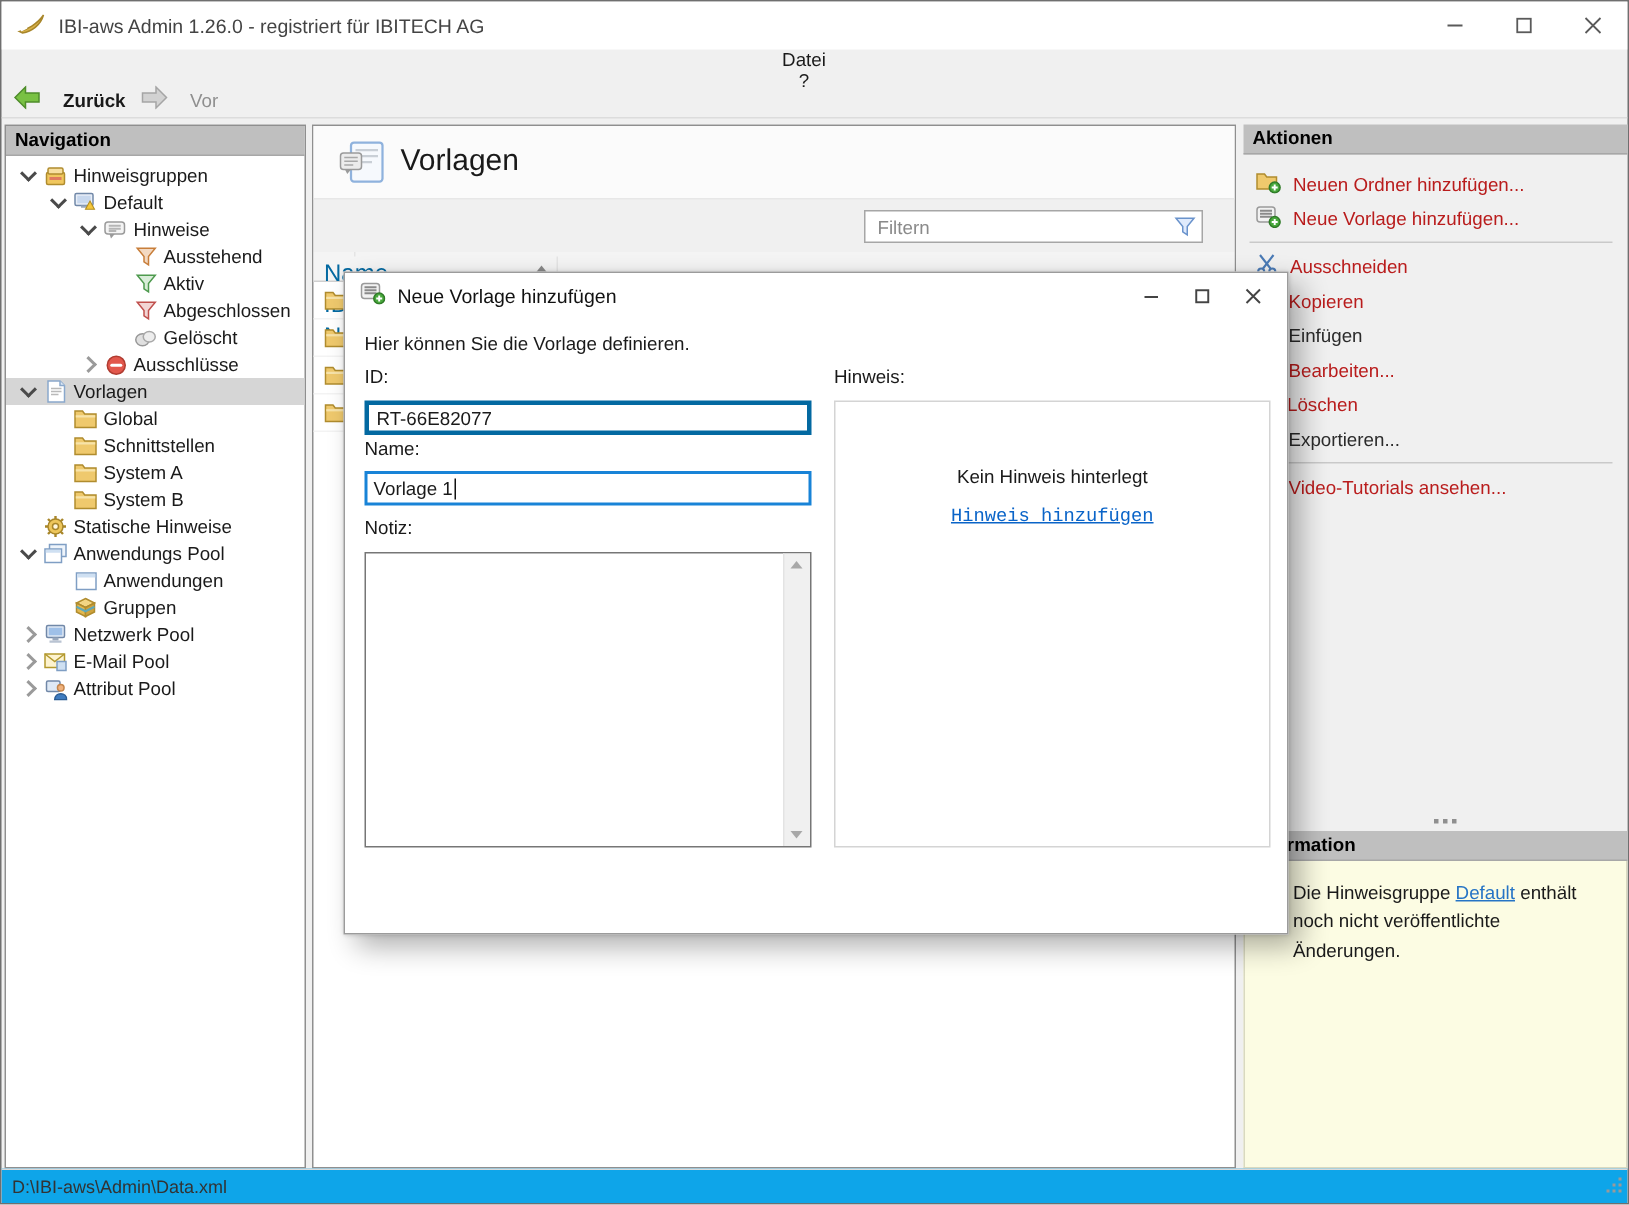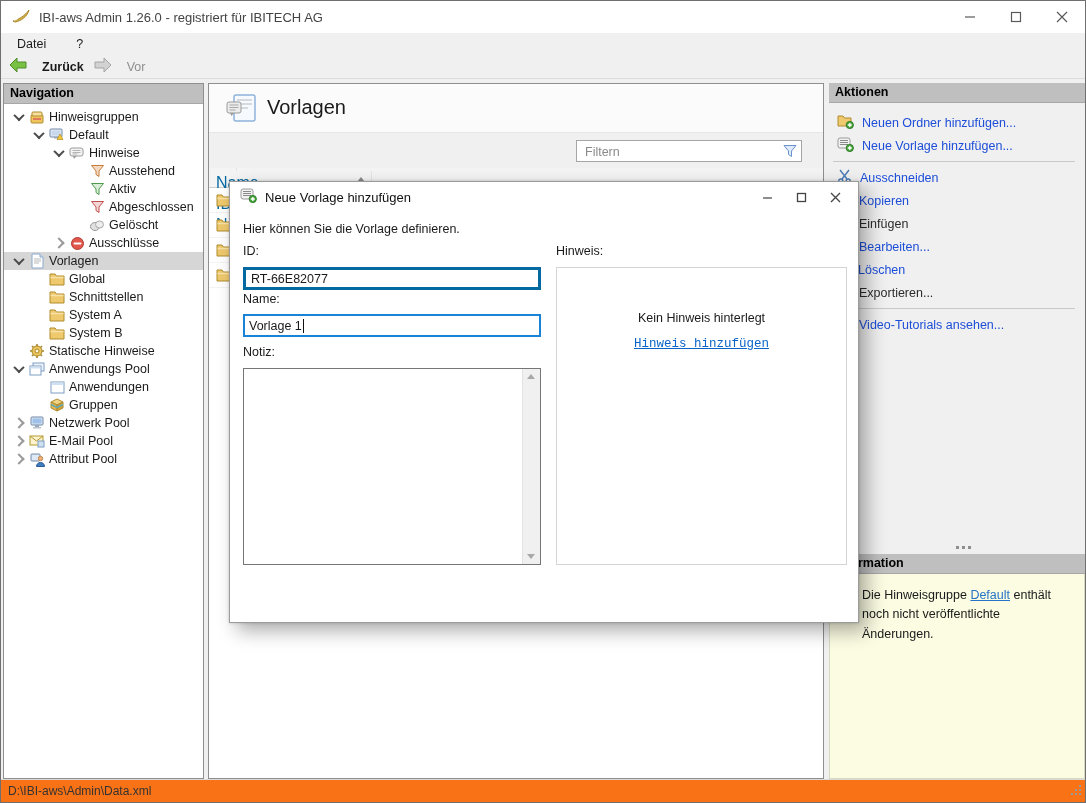--- a/index.html
+++ b/index.html
@@ -6,21 +6,21 @@
   body{width:1086px;height:803px;position:relative;font-family:"Liberation Sans", sans-serif;font-size:12.5px;color:#1a1a1a;}
   .window{position:absolute;inset:0;background:#f0f0f0;border:1px solid #6f6f6f;box-sizing:border-box;overflow:hidden;}
 
   
   .titlebar{position:absolute;top:0;left:0;right:0;height:32px;background:#fff;display:flex;align-items:center;padding-left:10px;box-sizing:border-box;}
   .titlebar .apptitle{margin-left:8px;font-size:13px;color:#444;}
   .winbtns{position:absolute;right:0;top:0;height:32px;display:flex;}
   .winbtn{width:46px;height:32px;display:flex;align-items:center;justify-content:center;}
 
   
-  .menubar{position:absolute;top:32px;left:0;right:0;height:22px;display:flex;align-items:center;padding-left:16px;}
+  .menubar{position:absolute;top:32px;left:0;right:0;height:22px;display:flex;align-items:center;padding-left:16px;flex-direction:column;}
   .menuitem{margin-right:30px;color:#1a1a1a;}
   .toolbar{position:absolute;top:54px;left:0;right:0;height:24px;display:flex;align-items:center;padding-left:8px;border-bottom:1px solid #dcdcdc;box-sizing:border-box;}
   .toolbtn{display:flex;align-items:center;gap:15px;margin-right:10px;}
   .toolbtn .tlabel{font-weight:600;color:#1a1a1a;}
   .toolbtn.disabled .tlabel{font-weight:400;color:#8f8f8f;}
 
   
   .panel-header{height:20px;background:#bfbfbf;border-bottom:1px solid #a7a7a7;font-weight:bold;color:#000;padding:2px 0 0 6px;box-sizing:border-box;}
   .nav-panel{position:absolute;left:2px;top:82px;width:201px;height:696px;background:#fff;border:1px solid #8f8f8f;box-sizing:border-box;}
   .tree{padding-top:4px;}
@@ -49,30 +49,30 @@
   .th.c2{width:162px;}
   .th.c3{flex:1;border-right:none;}
   .sortarrow{position:absolute;right:6px;top:6px;width:0;height:0;border-left:4px solid transparent;border-right:4px solid transparent;border-bottom:5px solid #8a8a8a;}
   .tbody{position:absolute;top:104px;left:0;right:0;}
   .tbl-row{height:24px;display:flex;align-items:center;border-bottom:1px solid #f3f3f3;}
   .tbl-row .ricon{margin-left:7px;display:inline-flex;}
 
   .right-panel{position:absolute;left:828px;top:82px;width:256px;height:696px;background:#f0f0f0;}
   .actions-list{padding-top:8px;}
   .action{height:23px;display:flex;align-items:center;padding-left:8px;gap:8px;}
-  .action .alabel{color:#1d4ed8;}
+  .action .alabel{color:#b91c1c;}
   .action.disabled .alabel{color:#2b2b2b;}
   .asep{border-top:1px solid #c9c9c9;margin:4px 10px 4px 4px;}
   .info-sec{position:absolute;top:458px;left:0;right:0;bottom:0;}
   .hgrip{height:13px;display:flex;align-items:center;justify-content:center;}
   .hgrip .dots{width:3px;height:3px;background:#8f8f8f;box-shadow:6px 0 0 #8f8f8f,12px 0 0 #8f8f8f;}
   .info-content{position:absolute;top:33px;left:0;right:0;bottom:0;background:#fcfce3;border:1px solid #d9d9c0;border-top:none;box-sizing:border-box;padding:12px 10px 0 32px;line-height:1.55;color:#1a1a1a;}
   .link{color:#2674c5;text-decoration:underline;cursor:pointer;}
 
-  .statusbar{position:absolute;left:0;right:0;bottom:0;height:23px;background:#f97316;border-top:1px solid #d9d9d9;box-sizing:border-box;}
+  .statusbar{position:absolute;left:0;right:0;bottom:0;height:23px;background:#0ea5e9;border-top:1px solid #d9d9d9;box-sizing:border-box;}
   .statusbar .path{position:absolute;left:7px;top:4px;font-size:12px;color:#333;}
   .grip{position:absolute;right:3px;bottom:3px;}
 
   
   .dialog{position:absolute;left:228px;top:180px;width:630px;height:442px;background:#fff;border:1px solid #9b9b9b;box-sizing:border-box;box-shadow:8px 8px 18px rgba(0,0,0,.32), 0 0 3px rgba(0,0,0,.18);}
   .dlg-titlebar{position:absolute;top:0;left:0;right:0;height:30px;display:flex;align-items:center;padding-left:10px;background:#fff;}
   .dlg-title{margin-left:8px;font-size:13px;color:#111;}
   .dlg-btns{position:absolute;right:6px;top:0;height:30px;display:flex;}
   .dlg-btn{width:34px;height:30px;display:flex;align-items:center;justify-content:center;}
   .dlg-sub{position:absolute;left:13px;top:40px;}

